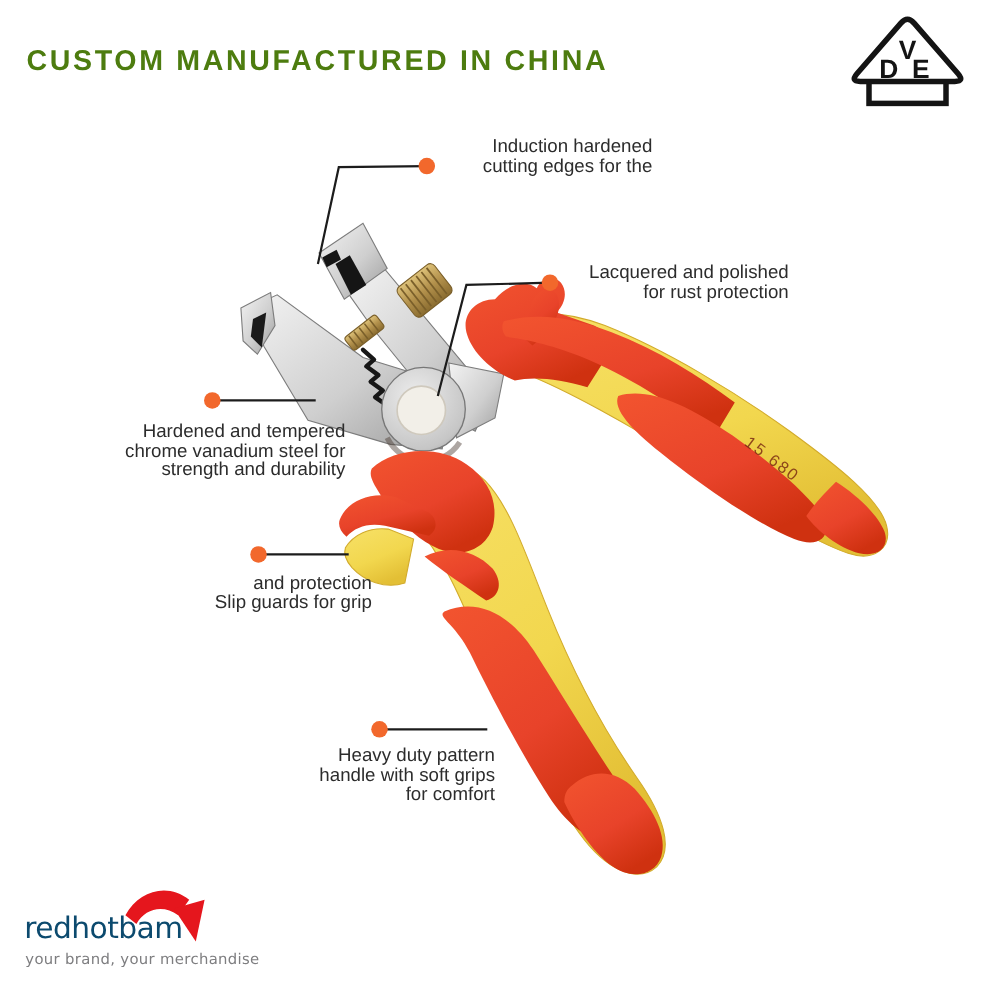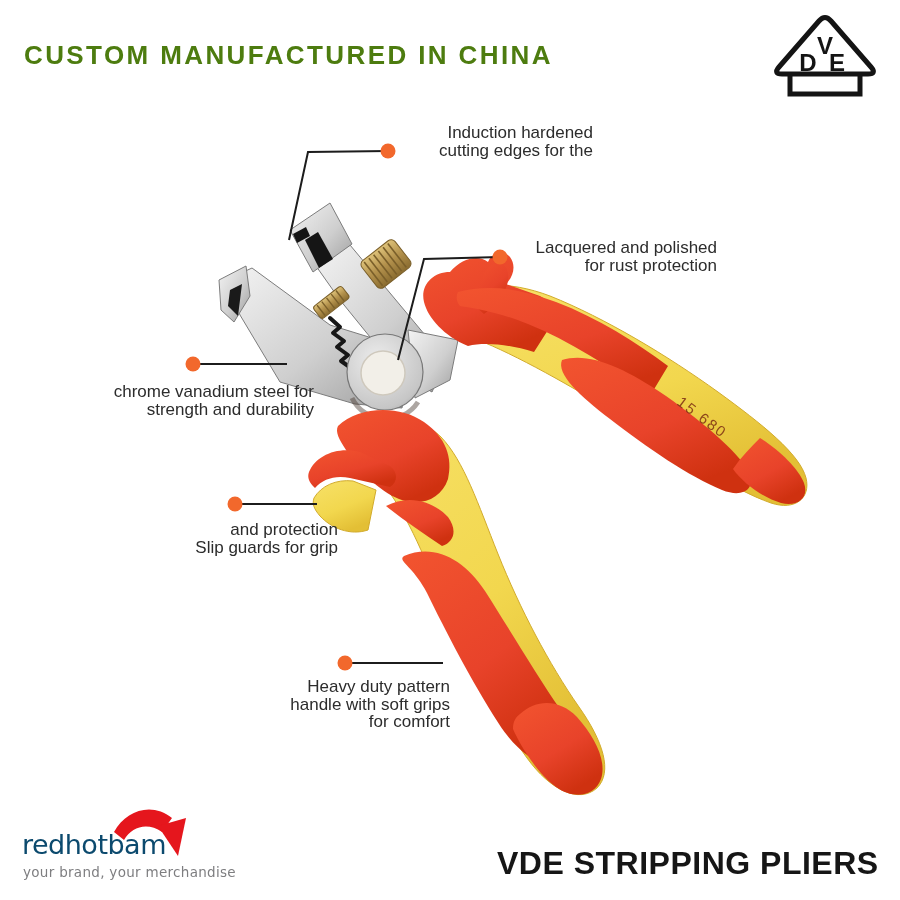--- a/index.html
+++ b/index.html
@@ -166,35 +166,35 @@
 
   <div class="callout" style="left:393px;top:124px;width:200px;">
     <div>Induction hardened</div>
     <div>cutting edges for the</div>
   </div>
   <div class="callout" style="left:517px;top:239px;width:200px;">
     <div>Lacquered and polished</div>
     <div>for rust protection</div>
   </div>
   <div class="callout" style="left:63px;top:383px;width:251px;">
+    <div>Hardened and tempered</div>
     <div>chrome vanadium steel for</div>
     <div>strength and durability</div>
   </div>
   <div class="callout" style="left:138px;top:521px;width:200px;">
     <div>and protection</div>
     <div>Slip guards for grip</div>
   </div>
   <div class="callout" style="left:250px;top:678px;width:200px;">
     <div>Heavy duty pattern</div>
     <div>handle with soft grips</div>
     <div>for comfort</div>
   </div>
 
   <div class="brand-name">redhotbam</div>
   <svg class="brand-arrow" width="100" height="70" viewBox="0 0 100 70">
     <path d="M14,37 C26,15 52,7 72,23 L62,37 C48,27 32,31 24,45 Z" fill="#e5161d"></path>
     <path d="M58,31 L86,23 L78,61 Z" fill="#e5161d"></path>
   </svg>
   <div class="brand-tagline">your brand, your merchandise</div>
 
-  <div class="product-title">VDE STRIPPING PLIERS</div>
 
 </div>
 
 </body></html>

